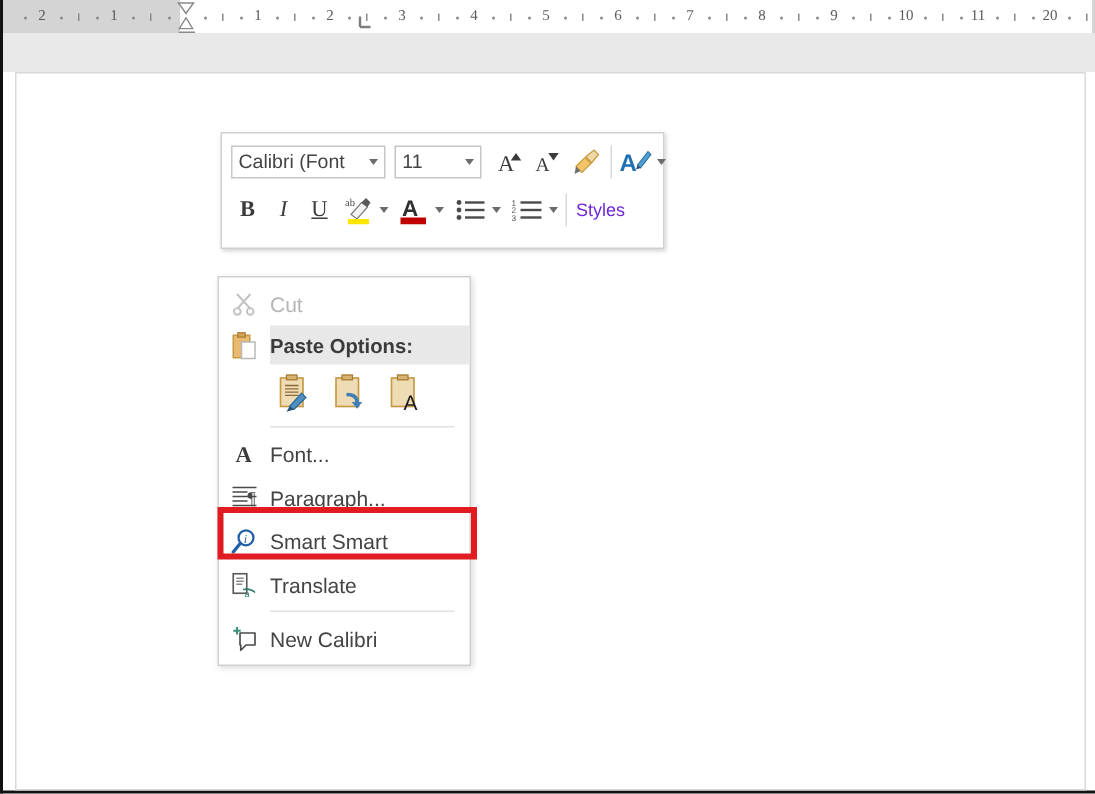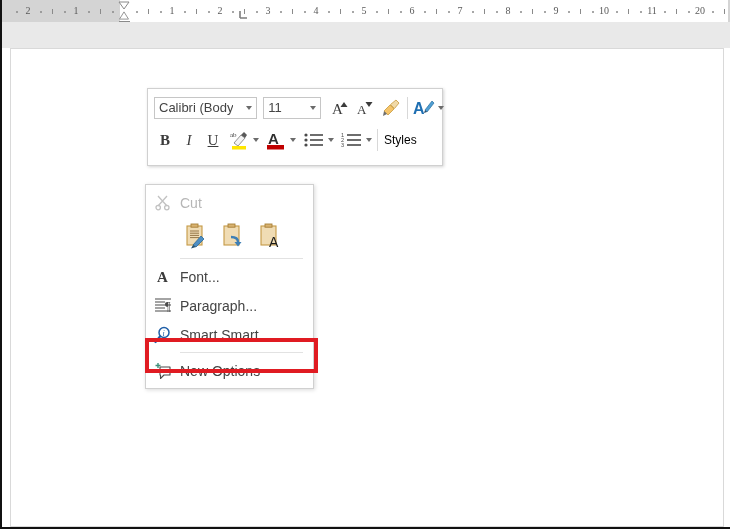--- a/index.html
+++ b/index.html
@@ -173,21 +173,21 @@
   .tbtn.w18 { width: 18px; }
 
   .sep-v {
     width: 1px;
     height: 22px;
     background: #d8d8d8;
     margin: 0 3px;
   }
   .styles-label {
     font-size: 12px;
-    color: #000000;
+    color: #6d28d9;
     padding-left: 3px;
     white-space: nowrap;
   }
   .mini-arrow {
     width: 0; height: 0;
     border-left: 3.5px solid transparent;
     border-right: 3.5px solid transparent;
     border-top: 4px solid #6b6b6b;
     margin-left: 1px;
   }
@@ -375,21 +375,21 @@
     </svg>
   </div>
   <div id="ruler-bottom-shade"></div>
 
   <div id="page"></div>
 
   <div id="mini-toolbar">
 
     <div class="mt-row r1">
       <div class="combo font-name">
-        <span class="cval" title="Font">Calibri (Body</span>
+        <span class="cval" title="Font">Calibri (Font</span>
         <span class="carr"></span>
       </div>
 
       <div class="combo font-size">
         <span class="cval" title="Size">11</span>
         <span class="carr"></span>
       </div>
 
       <div class="tbtn" style="margin-left:6px;">
         <svg width="20" height="20" viewBox="0 0 20 20">
@@ -491,20 +491,31 @@
         <svg width="17" height="17" viewBox="0 0 17 17">
           <path d="M3,2 L12,12 M12,2 L3,12" stroke="#c2c2c2" stroke-width="1.3" fill="none"></path>
           <circle cx="3.2" cy="13.6" r="2.2" fill="none" stroke="#c2c2c2" stroke-width="1.3"></circle>
           <circle cx="11.8" cy="13.6" r="2.2" fill="none" stroke="#c2c2c2" stroke-width="1.3"></circle>
         </svg>
       </span>
       <span class="mi-label">Cut</span>
     </div>
 
 
+    <div class="paste-header">
+      <div class="ph-bg"></div>
+      <span class="mi-icon">
+        <svg width="18" height="19" viewBox="0 0 18 19">
+          <rect x="1.5" y="2.5" width="11" height="15" fill="#e8b96e" stroke="#c59a46" stroke-width="1"></rect>
+          <rect x="4.5" y="0.8" width="5" height="3" fill="#cfa055" stroke="#a87f36" stroke-width="0.8"></rect>
+          <rect x="7" y="7" width="9" height="11" fill="#ffffff" stroke="#b8b8b8" stroke-width="1"></rect>
+        </svg>
+      </span>
+      <span class="ph-label">Paste Options:</span>
+    </div>
 
     <div class="paste-icons">
       <span>
         <svg width="24" height="26" viewBox="0 0 24 26">
           <rect x="3" y="3" width="15" height="19" fill="#f0dcb4" stroke="#c59a46" stroke-width="1.1"></rect>
           <rect x="7" y="1" width="7" height="3.2" fill="#d8b270" stroke="#a87f36" stroke-width="0.9"></rect>
           <path d="M6,8 h9 M6,10.2 h9 M6,12.4 h9 M6,14.6 h9" stroke="#8a6a3a" stroke-width="0.9"></path>
           <path d="M9,22 L17,13 L20,16 L12,24 Z" fill="#4f8fc4" stroke="#2d6a96" stroke-width="0.8"></path>
           <path d="M9,22 L12,24 L7,25.5 Z" fill="#24516f"></path>
         </svg>
@@ -552,31 +563,43 @@
         <svg width="18" height="18" viewBox="0 0 18 18">
           <circle cx="10" cy="6.5" r="5" fill="#ffffff" stroke="#1f5fa8" stroke-width="1.5"></circle>
           <text x="8.5" y="10" font-family="Liberation Serif, serif" font-size="8" font-style="italic" fill="#1f5fa8">i</text>
           <path d="M6,10.5 L1.5,16" stroke="#1f5fa8" stroke-width="2.2" stroke-linecap="round"></path>
         </svg>
       </span>
       <span class="mi-label">Smart Smart</span>
     </div>
 
 
+    <div class="mi">
+      <span class="mi-icon">
+        <svg width="18" height="18" viewBox="0 0 18 18">
+          <rect x="1.5" y="1.5" width="9" height="13" fill="#ffffff" stroke="#5a5a5a" stroke-width="1.1"></rect>
+          <path d="M3.5,4.5 h5 M3.5,6.5 h5 M3.5,8.5 h4" stroke="#8a8a8a" stroke-width="0.9"></path>
+          <text x="9" y="10" font-family="Liberation Sans, sans-serif" font-size="6" fill="#2f7a6f">௢</text>
+          <path d="M8,12 q5,-1 8,2" stroke="#2f7a6f" stroke-width="1" fill="none"></path>
+          <text x="9" y="17" font-family="Liberation Sans, sans-serif" font-size="6" fill="#2f7a6f">a</text>
+        </svg>
+      </span>
+      <span class="mi-label">Translate</span>
+    </div>
 
     <div class="menu-sep"></div>
 
 
     <div class="mi">
       <span class="mi-icon">
         <svg width="19" height="18" viewBox="0 0 19 18">
           <path d="M4,1 v5 M1.5,3.5 h5" stroke="#3f8f7a" stroke-width="1.4"></path>
           <path d="M6,5 h10 v8 h-6 l-3.5,3.5 v-3.5 h-0.5 z" fill="#ffffff" stroke="#4a4a4a" stroke-width="1.1" stroke-linejoin="round"></path>
         </svg>
       </span>
-      <span class="mi-label">New Options</span>
+      <span class="mi-label">New Calibri</span>
     </div>
 
   </div>
 
   <div id="highlight-box"></div>
 
 </div>
 
 </body></html>

